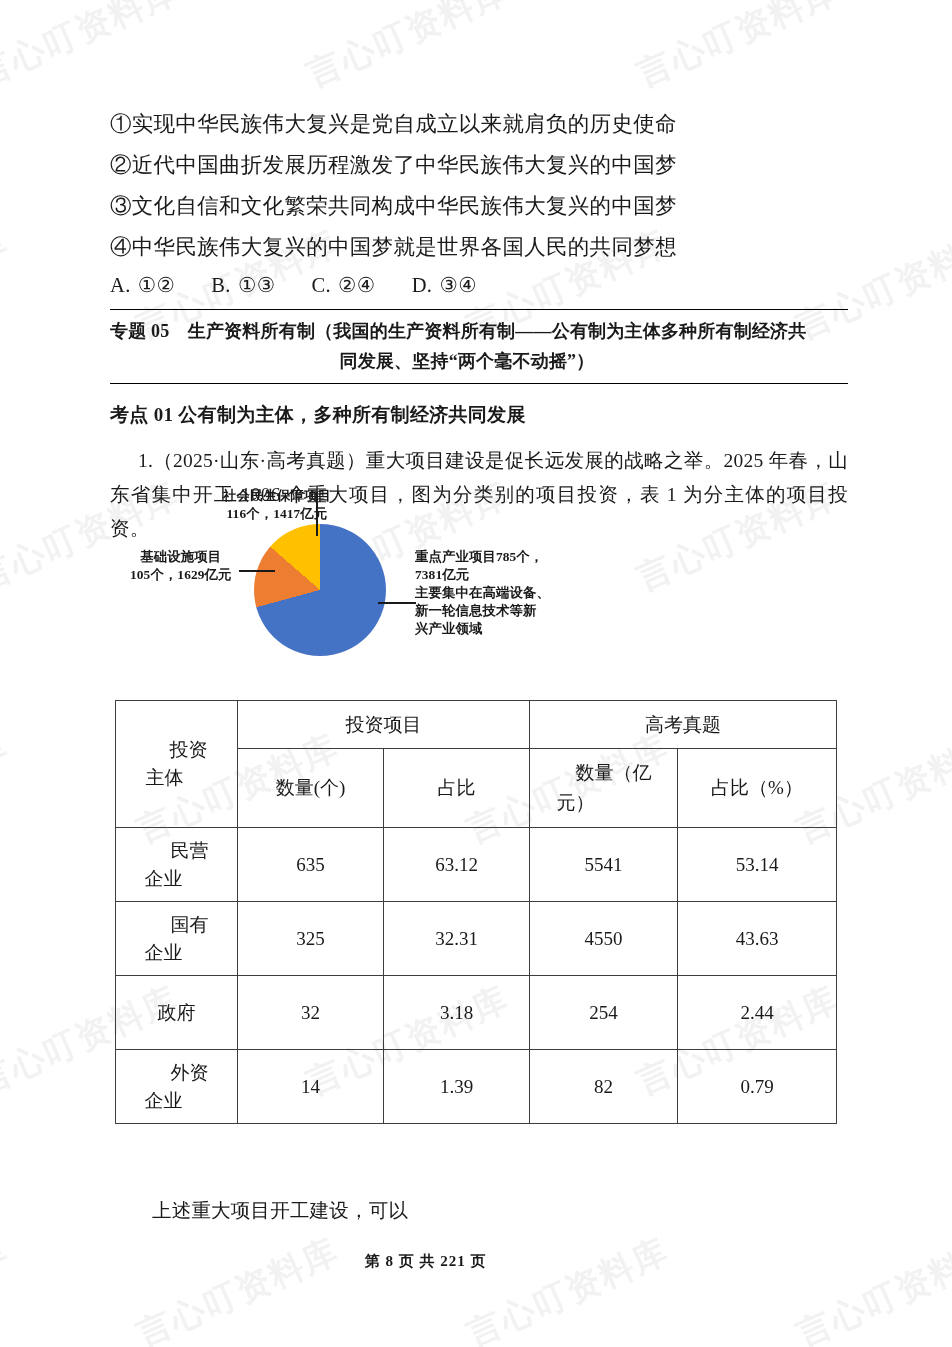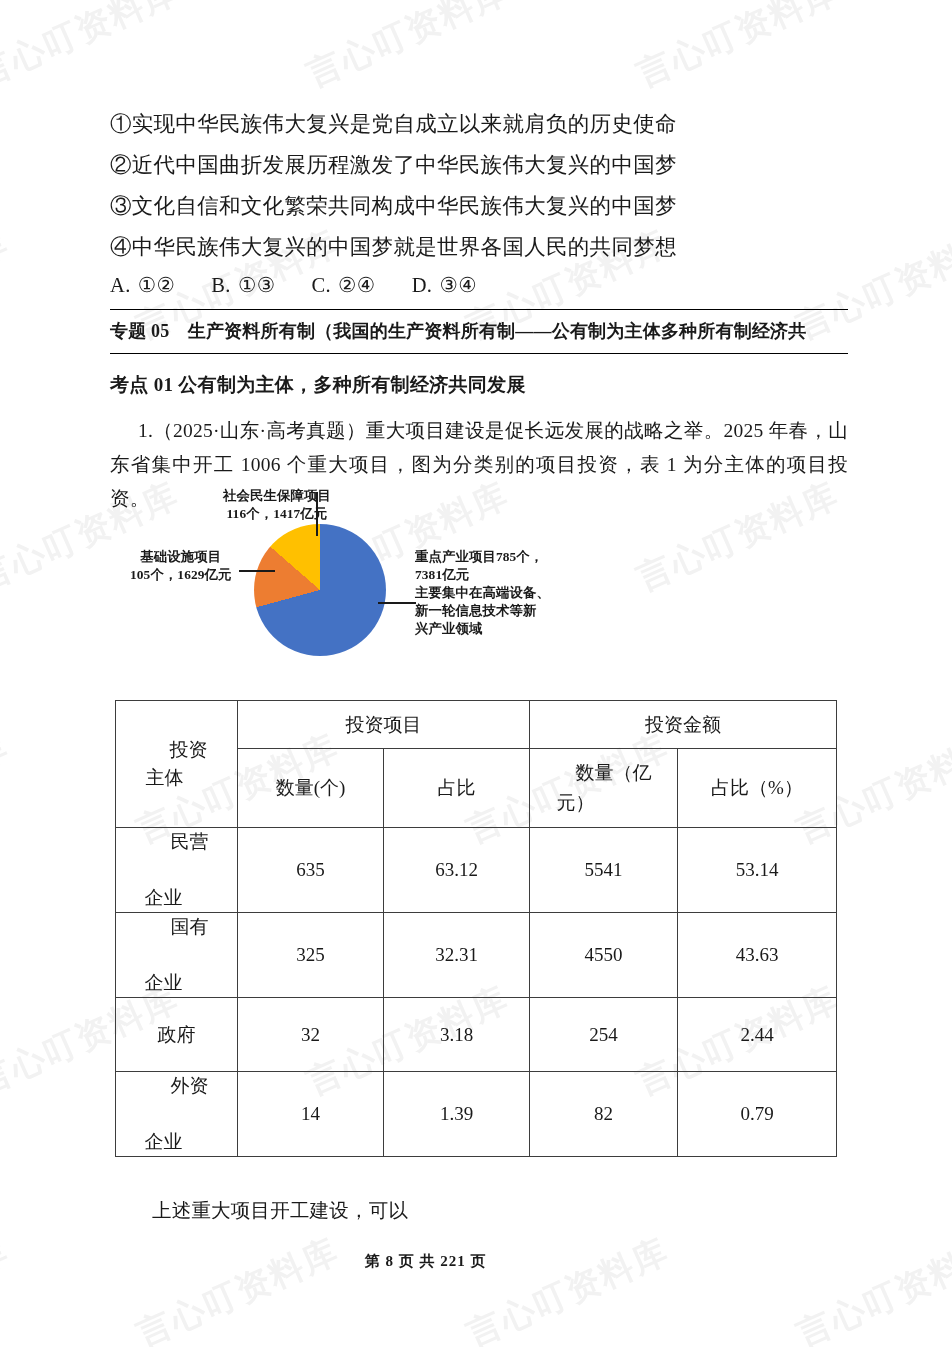--- a/index.html
+++ b/index.html
@@ -164,21 +164,21 @@
     line-height: 28px;
     text-align: center;
   }
   .corner-inner .r1 { display: block; padding-left: 24px; }
   .corner-inner .r2 { display: block; padding-right: 24px; }
   .stack {
     display: block;
     line-height: 28px;
   }
   .stack .r1 { display: block; padding-left: 26px; }
-  .stack .r2 { display: block; padding-right: 26px; margin-top: 28px; }
+  .stack .r2 { display: block; padding-right: 26px; }
   .sub-amount {
     display: block;
     line-height: 30px;
   }
   .sub-amount .a1 { display: block; padding-left: 20px; }
   .sub-amount .a2 { display: block; padding-right: 56px; }
 
   
   #tail-text {
     position: absolute;
@@ -238,20 +238,21 @@
     <div class="opt-line">④中华民族伟大复兴的中国梦就是世界各国人民的共同梦想</div>
 
     <div id="choices-row">
       <span class="ch"><span class="ch-key">A.</span><span>①②</span></span><span class="ch"><span class="ch-key">B.</span><span>①③</span></span><span class="ch"><span class="ch-key">C.</span><span>②④</span></span><span class="ch"><span class="ch-key">D.</span><span>③④</span></span>
     </div>
 
     <div class="rule"></div>
 
     <div class="topic-title">
       <span>专题 05　生产资料所有制（我国的生产资料所有制——公有制为主体多种所有制经济共</span>
+      <span class="l2">同发展、坚持“两个毫不动摇”）</span>
     </div>
 
     <div class="rule"></div>
 
     <div class="kaodian">考点 01  公有制为主体，多种所有制经济共同发展</div>
 
     <div class="q-body">
       <span class="indent"></span><span>1.（2025·山东·高考真题）重大项目建设是促长远发展的战略之举。2025 年春，山东</span><span>省集中开工 1006 个重大项目，图为分类别的项目投资，表 1 为分主体的项目投资。</span>
     </div>
 
@@ -294,21 +295,21 @@
     </colgroup>
     <thead>
       <tr>
         <th class="corner" rowspan="2">
           <span class="corner-inner">
             <span class="r1">投资</span>
             <span class="r2">主体</span>
           </span>
         </th>
         <th class="hdr-group" colspan="2">投资项目</th>
-        <th class="hdr-group" colspan="2">投资金额</th>
+        <th class="hdr-group" colspan="2">高考真题</th>
       </tr>
       <tr>
         <th class="hdr-sub">数量(个)</th>
         <th class="hdr-sub">占比</th>
         <th class="hdr-sub">
           <span class="sub-amount">
             <span class="a1">数量（亿</span>
             <span class="a2">元）</span>
           </span>
         </th>

